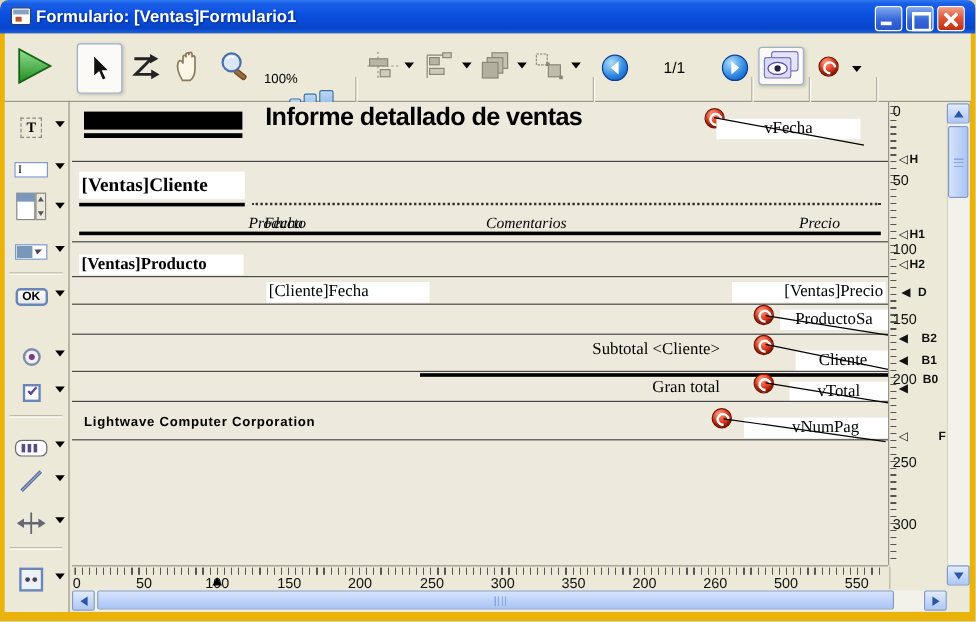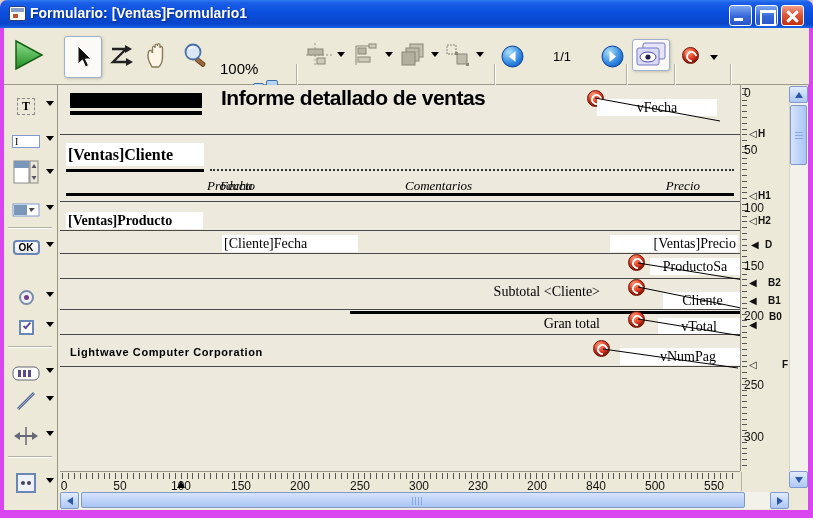--- a/index.html
+++ b/index.html
@@ -1,18 +1,18 @@
 <!DOCTYPE html>
 <html><head>
 <meta charset="utf-8">
 <style>
   html,body{margin:0;padding:0;background:#d8d4c8;}
   *{box-sizing:border-box;}
   #win{position:relative;width:813px;height:518px;font-family:"Liberation Sans",sans-serif;
-       background:#d946ef;border-radius:7px 7px 0 0;overflow:hidden;}
+       background:#eab308;border-radius:7px 7px 0 0;overflow:hidden;}
   .abs{position:absolute;}
   
   .titlebar{position:absolute;left:0;top:0;width:813px;height:28px;border-radius:7px 7px 0 0;
     background:linear-gradient(180deg,#2f7cf0 0%,#1b5fe8 10%,#0b4fe0 45%,#0845c9 85%,#1b63ea 100%);}
   .title-text{position:absolute;left:30px;top:5px;color:#fff;font-weight:bold;font-size:14px;
     text-shadow:1px 1px 2px #062a80;white-space:nowrap;}
   .winicon{position:absolute;left:9px;top:6px;width:17px;height:15px;background:#fdfdf6;border:1px solid #28406e;border-radius:2px;}
   .winicon::before{content:"";position:absolute;left:1px;top:1px;right:1px;height:4px;background:#8aa0c8;}
   .winicon::after{content:"";position:absolute;left:3px;top:7px;width:5px;height:4px;background:#c05030;}
   .wbtn{position:absolute;top:5px;width:23px;height:21px;border:1px solid #fff;border-radius:3px;}
@@ -24,21 +24,21 @@
   .wbtn.close::before{transform:rotate(45deg);}
   .wbtn.close::after{transform:rotate(-45deg);}
   
   .toolbar{position:absolute;left:4px;top:28px;width:805px;height:57px;background:#ECE9D8;border-bottom:1px solid #9d9a8d;}
   .sidebar{position:absolute;left:4px;top:85px;width:54px;height:425px;background:#ECE9D8;border-right:1px solid #98948a;}
   .clientbg{position:absolute;left:4px;top:85px;width:804px;height:425px;background:#ECE9D8;}
   .tsep{position:absolute;top:36px;width:1px;height:42px;background:#b4b0a0;box-shadow:1px 0 0 #fff;}
   .dd{width:0;height:0;border-left:4px solid transparent;border-right:4px solid transparent;border-top:5px solid #000;}
   .toolbtn{position:absolute;display:flex;align-items:center;justify-content:center;}
   .selbox{background:#fbfaf6;border:1px solid #9db0cc;border-radius:3px;box-shadow:1px 1px 3px #c6c2b2;}
-  .zlabel{font-size:15px;color:#000;}
+  .zlabel{font-size:11px;color:#000;}
   .zbar{display:inline-block;vertical-align:bottom;border:1px solid #3a6ea8;border-radius:2px;
     background:linear-gradient(180deg,#bcd8f2,#5e9ad8);margin-right:2px;}
   .zbar.green{background:linear-gradient(180deg,#8fd08f,#1f8c1f);border-color:#156015;}
   .navbtn{display:flex;align-items:center;justify-content:center;}
   .pageno{font-size:13px;color:#000;}
   .badge4d{position:absolute;width:17px;height:17px;border-radius:50%;
     background:radial-gradient(circle at 35% 28%,#ff9e82 0%,#e8472b 42%,#a81600 88%);
     border:1px solid #701000;box-shadow:inset 0 -2px 3px rgba(0,0,0,.35);}
   .badge4d::after{content:"";position:absolute;left:3px;top:3px;width:7px;height:7px;border:2px solid #fff;
     border-right-color:transparent;border-radius:50%;transform:rotate(40deg);}
@@ -409,23 +409,23 @@
 
   <div class="bruler">
     <div class="bticks"></div>
     <span class="bnum" style="left:4px;">0</span>
     <span class="bnum" style="left:60px;">50</span>
     <span class="bnum" style="left:121px;">100</span>
     <span class="bnum" style="left:181px;">150</span>
     <span class="bnum" style="left:240px;">200</span>
     <span class="bnum" style="left:300px;">250</span>
     <span class="bnum" style="left:359px;">300</span>
-    <span class="bnum" style="left:418px;">230</span>
+    <span class="bnum" style="left:418px;">350</span>
     <span class="bnum" style="left:477px;">200</span>
-    <span class="bnum" style="left:536px;">840</span>
+    <span class="bnum" style="left:536px;">260</span>
     <span class="bnum" style="left:595px;">500</span>
     <span class="bnum" style="left:654px;">550</span>
     <span class="posmark" style="left:117px;top:9px;"></span>
   </div>
   <div class="cornerbox"></div>
 
   <div class="vtrack"></div>
   <div class="sbtn" style="left:789px;top:86px;">
       <span class="tri up"></span>
     </div>

